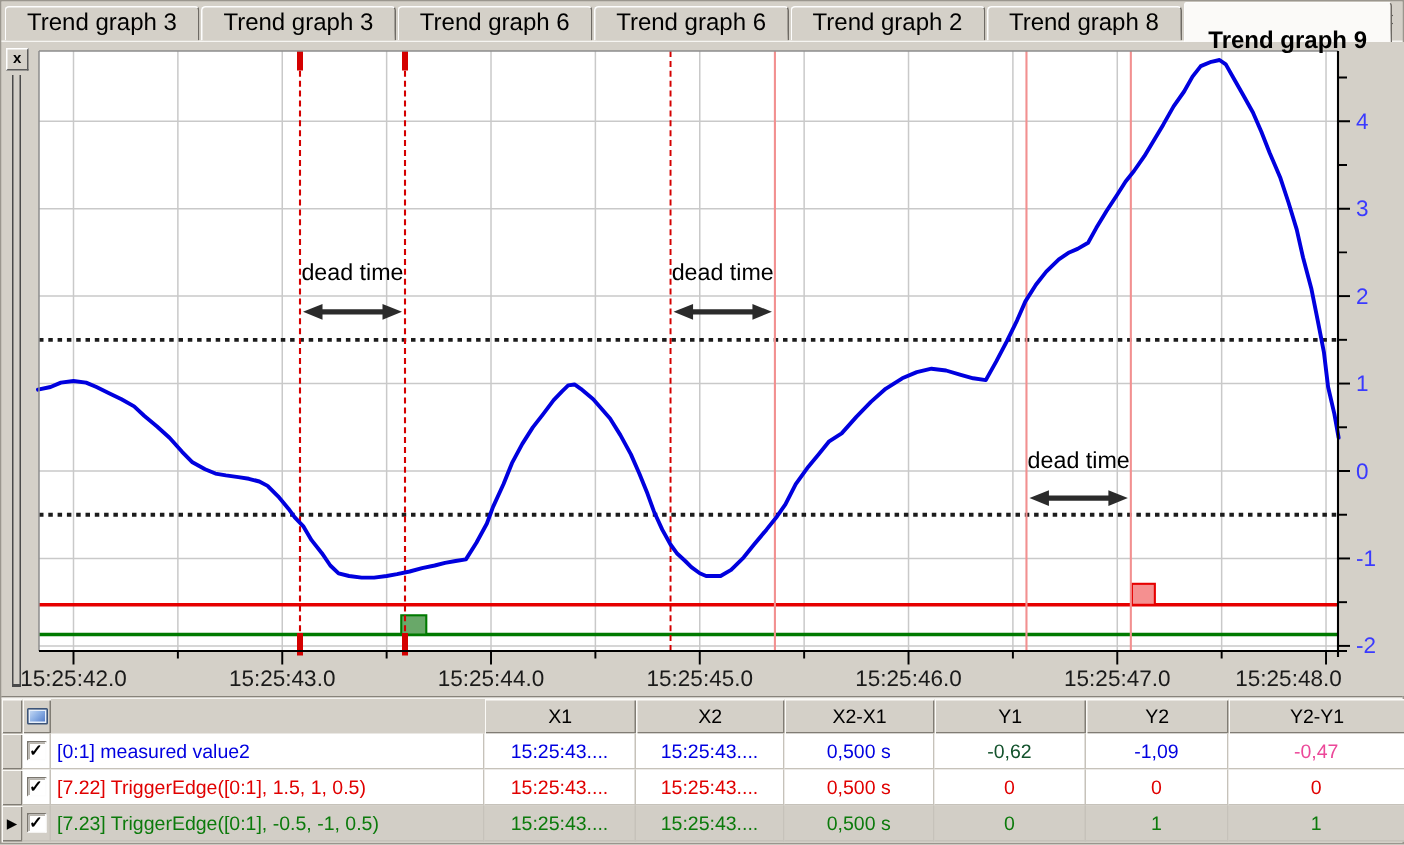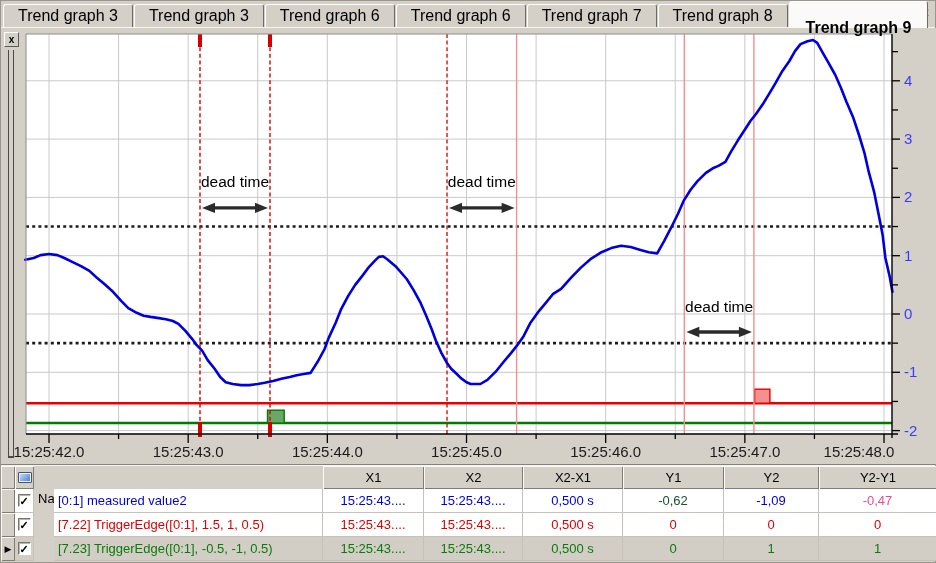--- a/index.html
+++ b/index.html
@@ -38,42 +38,42 @@
   .table-area{width:936px;background:#d4d0c8;}
   .grid{display:grid;grid-template-columns:14px 19px 289px 101px 99px 100px 101px 95px 118px;
     grid-template-rows:23px 24px 24px 24px;font-size:13px;}
   .th{background:#d4d0c8;box-shadow:inset 1px 1px #fbfaf7,inset -1px -1px #807c74;
     display:flex;align-items:center;justify-content:center;color:#000;}
   .th.left{justify-content:flex-start;padding-left:4px;margin-top:32px;}
   .gutter{background:#d4d0c8;box-shadow:inset 1px 1px #fbfaf7,inset -1px -1px #807c74;
     display:flex;align-items:center;justify-content:center;font-size:9px;color:#000;}
   .cell{background:#fff;border-right:1px solid #c6c2ba;border-bottom:1px solid #c6c2ba;
     display:flex;align-items:center;justify-content:center;white-space:nowrap;overflow:hidden;}
-  .cell.name{justify-content:flex-start;padding-left:4px;margin-left:20px;}
+  .cell.name{justify-content:flex-start;padding-left:4px;}
   .cell.sel{background:#d2cec6;}
   .checkbox{width:13px;height:13px;background:#fff;border:1px solid;
     border-color:#7a766e #fdfdfd #fdfdfd #7a766e;box-shadow:inset 1px 1px #b9b5ad;
     display:flex;align-items:center;justify-content:center;font-size:11px;font-weight:bold;
     color:#000;line-height:10px;}
   .monitor-icon{width:14px;height:11px;border:1px solid #3c5478;border-radius:1px;
     background:linear-gradient(135deg,#cfe0f6 0%,#8fb2e6 45%,#4a74c4 100%);
     box-shadow:inset 0 0 0 1px #e8f0fb;}
 </style>
 </head>
 <body>
 
 <div class="window">
 
   <div class="tabbar">
     <div class="tabs" id="tabs" style="display:flex;align-items:flex-end;">
         <div class="tab">Trend graph 3</div>
         <div class="tab">Trend graph 3</div>
         <div class="tab">Trend graph 6</div>
         <div class="tab">Trend graph 6</div>
-        <div class="tab">Trend graph 7</div>
+        <div class="tab">Trend graph 2</div>
         <div class="tab">Trend graph 8</div>
         <div class="tab active">Trend graph 9</div>
       </div>
     <div class="tabnav">
       <span>◀</span>
       <span class="dim">▷</span>
       <span>✕</span>
     </div>
   </div>
 

